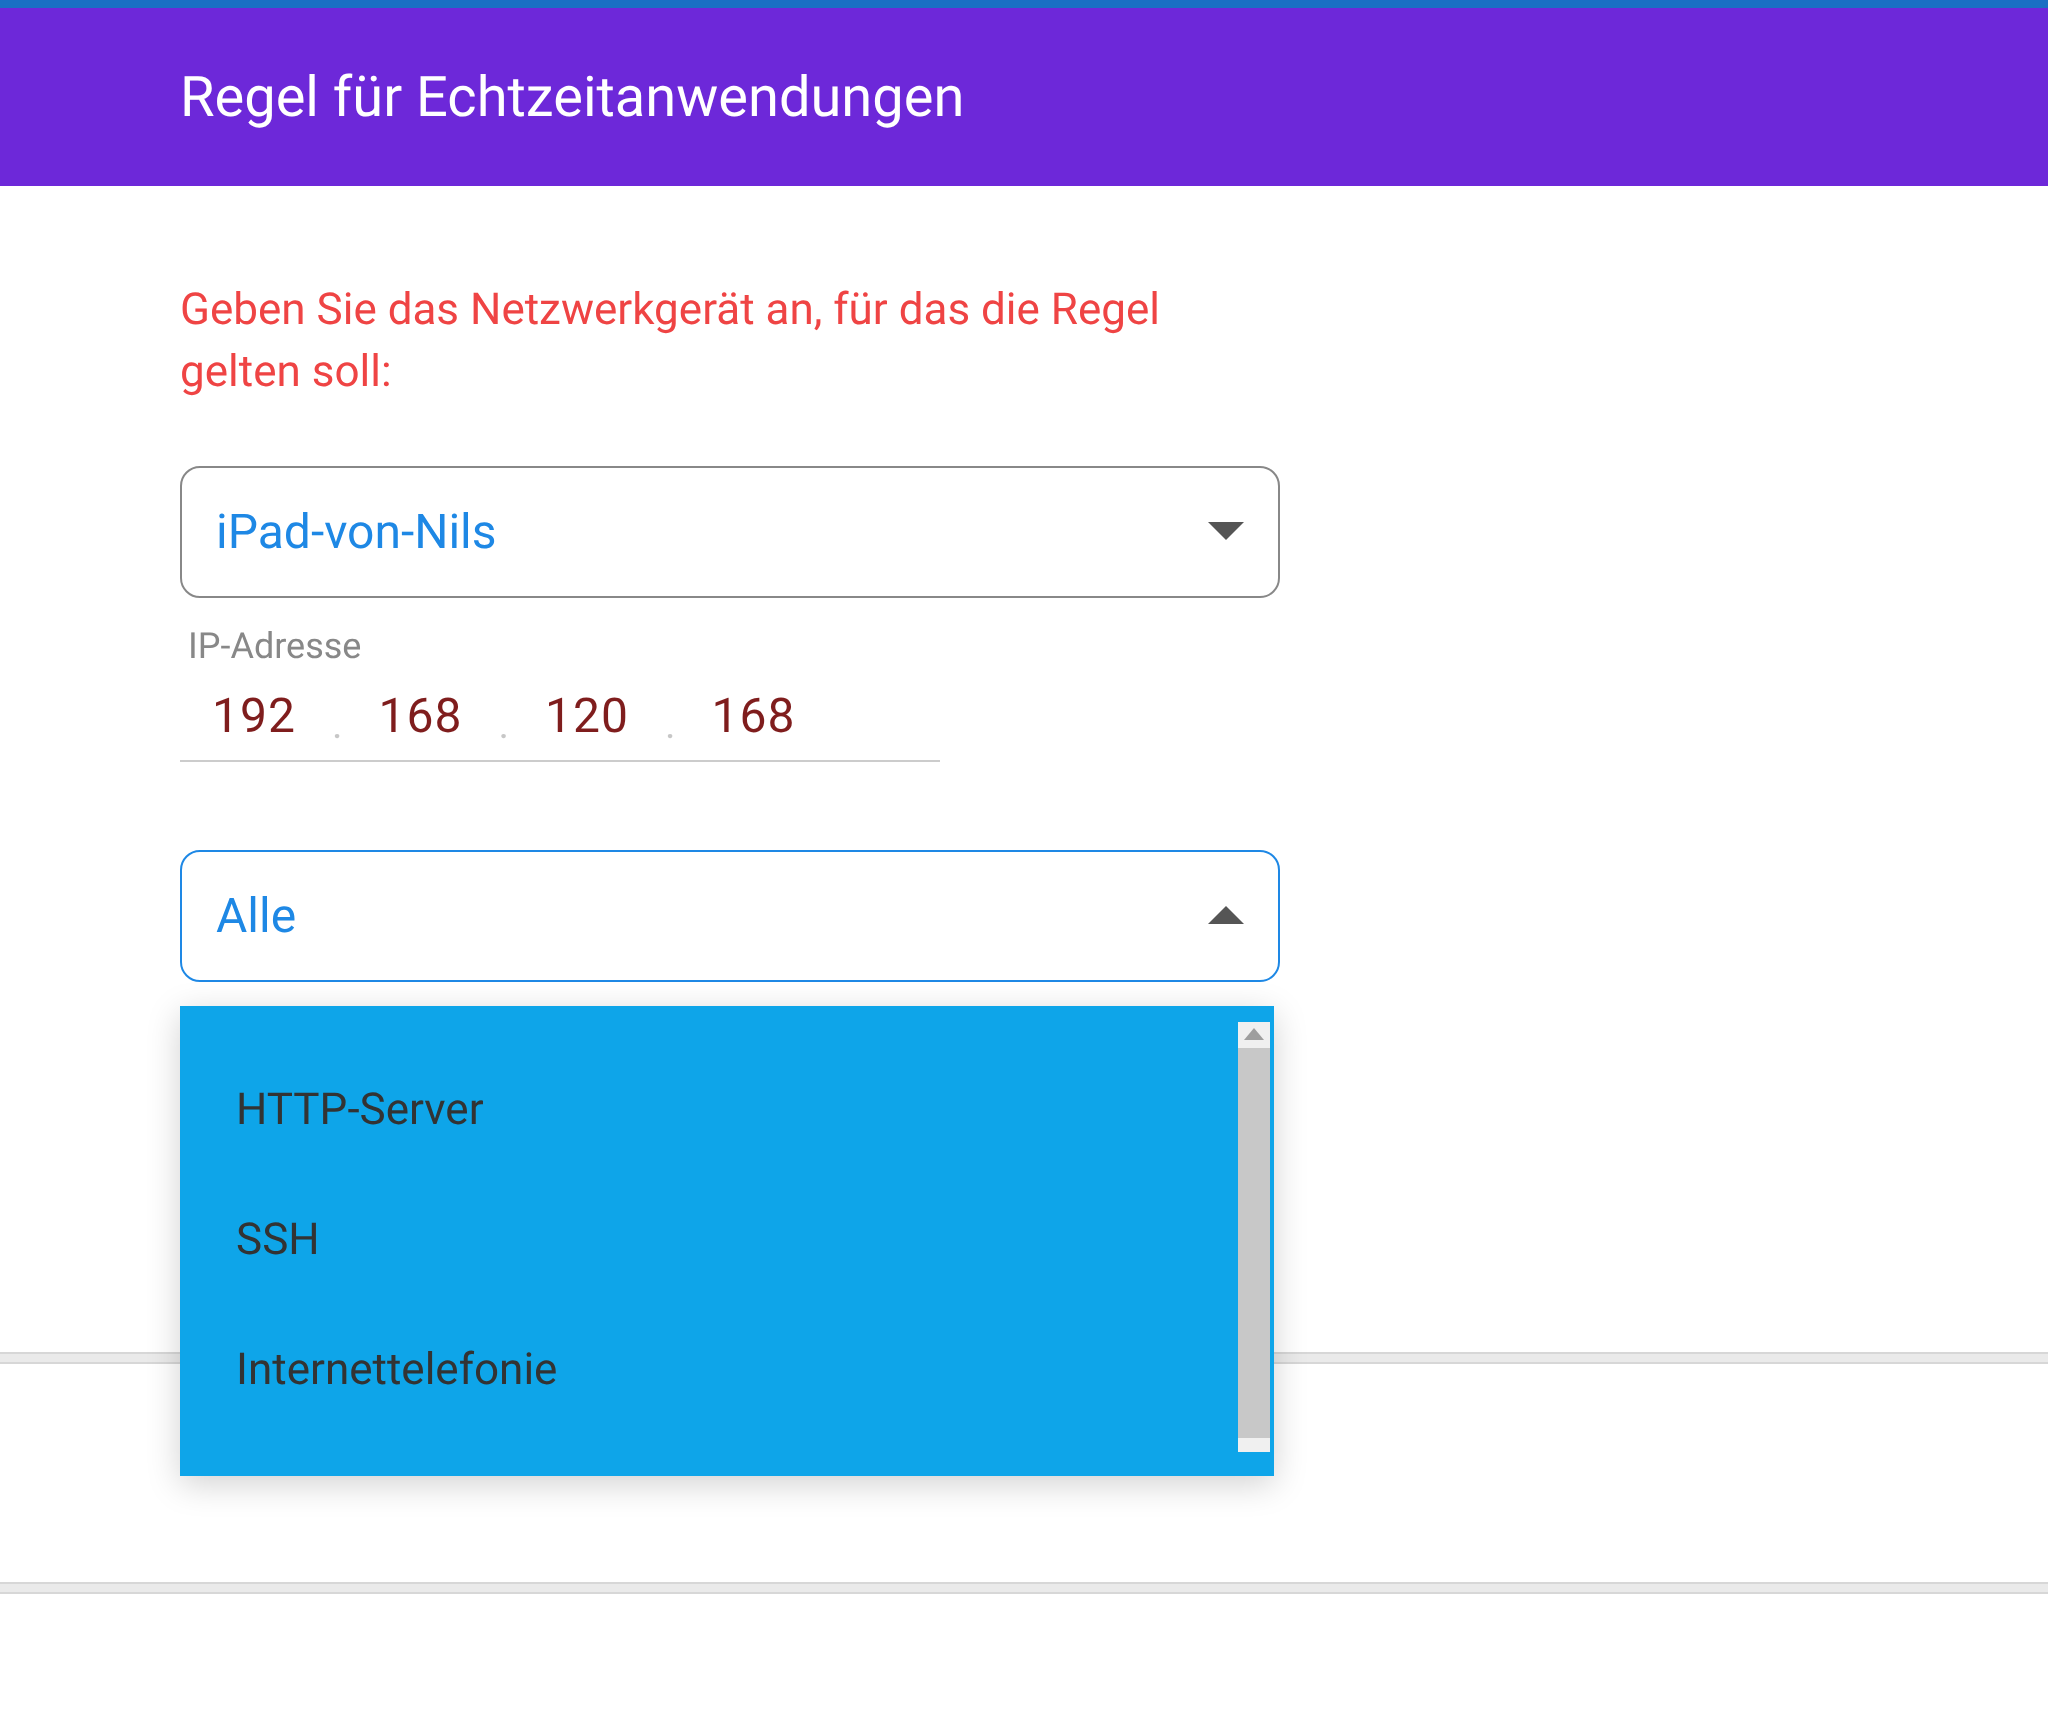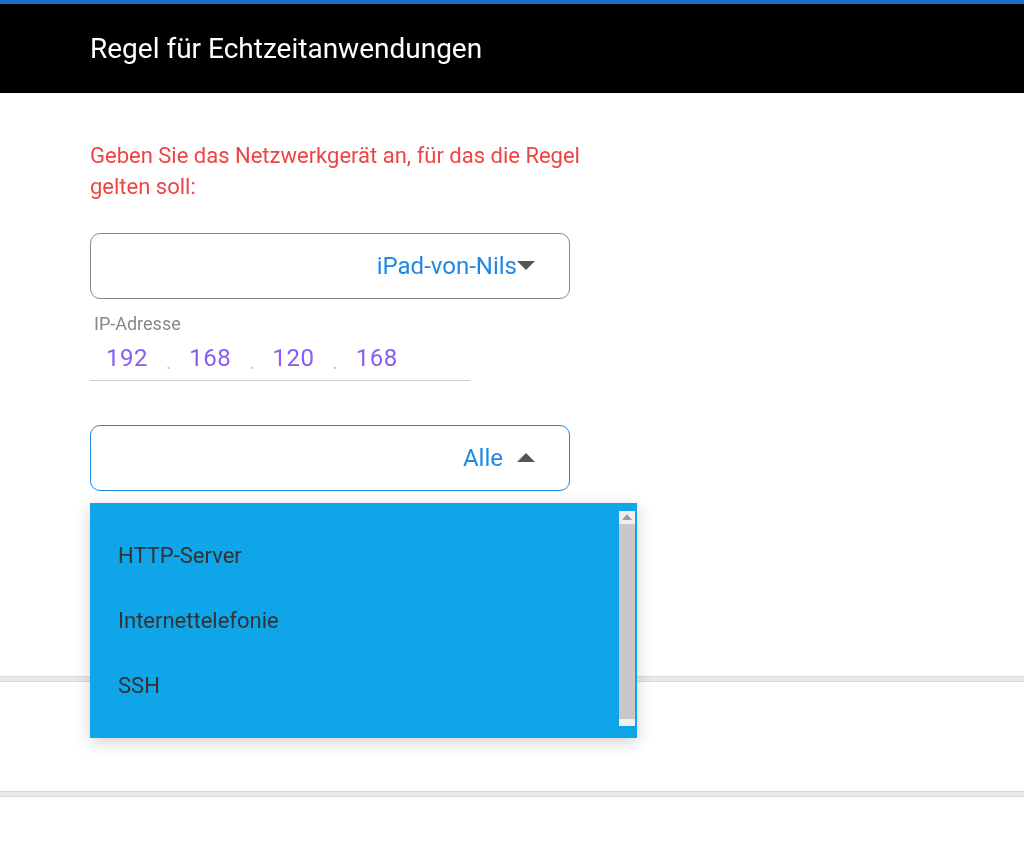--- a/index.html
+++ b/index.html
@@ -14,45 +14,45 @@
       height: 861px;
       overflow: hidden;
       position: relative;
     }
     .top-bar {
       height: 4px;
       background: #1a6fc4;
       width: 100%;
     }
     .header {
-      background: #000000;
+      background: #6d28d9;
       color: #ffffff;
       padding: 28px 0 28px 90px;
       font-size: 28px;
       font-weight: 400;
     }
     .content {
       padding: 48px 0 0 90px;
       max-width: 700px;
     }
     .instruction {
       font-size: 22px;
       color: #ef4444;
       line-height: 1.4;
       margin-bottom: 30px;
       max-width: 520px;
     }
     .select-wrapper {
       position: relative;
-      width: 480px;
+      width: 550px;
       border: 1px solid #888;
       border-radius: 10px;
-      padding: 18px 34px;
+      padding: 18px 17px;
       display: flex;
-      justify-content: flex-end;
+      justify-content: space-between;
       align-items: center;
       cursor: pointer;
       margin-bottom: 14px;
     }
     .select-wrapper.open {
       border: 1px solid #1e88e5;
       gap: 14px;
     }
     .select-value {
       color: #1e88e5;
@@ -80,21 +80,21 @@
     .ip-row {
       display: flex;
       align-items: center;
       gap: 6px;
       border-bottom: 1px solid #ccc;
       width: 380px;
       padding: 2px 0 8px 16px;
       margin-bottom: 44px;
     }
     .ip-octet {
-      color: #8b5cf6;
+      color: #7f1d1d;
       font-size: 24px;
       letter-spacing: 0.5px;
     }
     .ip-sep {
       color: #c7c7c7;
       font-size: 20px;
       padding: 0 12px;
       position: relative;
       top: 4px;
     }
@@ -195,22 +195,22 @@
 
 
   <div class="select-wrapper open">
     <span class="select-value">Alle</span>
     <span class="caret-up"></span>
   </div>
 
   <div class="dropdown-panel">
     <div class="dropdown-list">
       <div class="dropdown-option">HTTP-Server</div>
+      <div class="dropdown-option">SSH</div>
       <div class="dropdown-option">Internettelefonie</div>
-      <div class="dropdown-option">SSH</div>
       <div class="dropdown-scrollbar">
         <div class="dropdown-scrollbar-arrow"></div>
         <div class="dropdown-scrollbar-thumb"></div>
       </div>
     </div>
   </div>
 
 </div>
 
 <div class="page-divider"></div>

